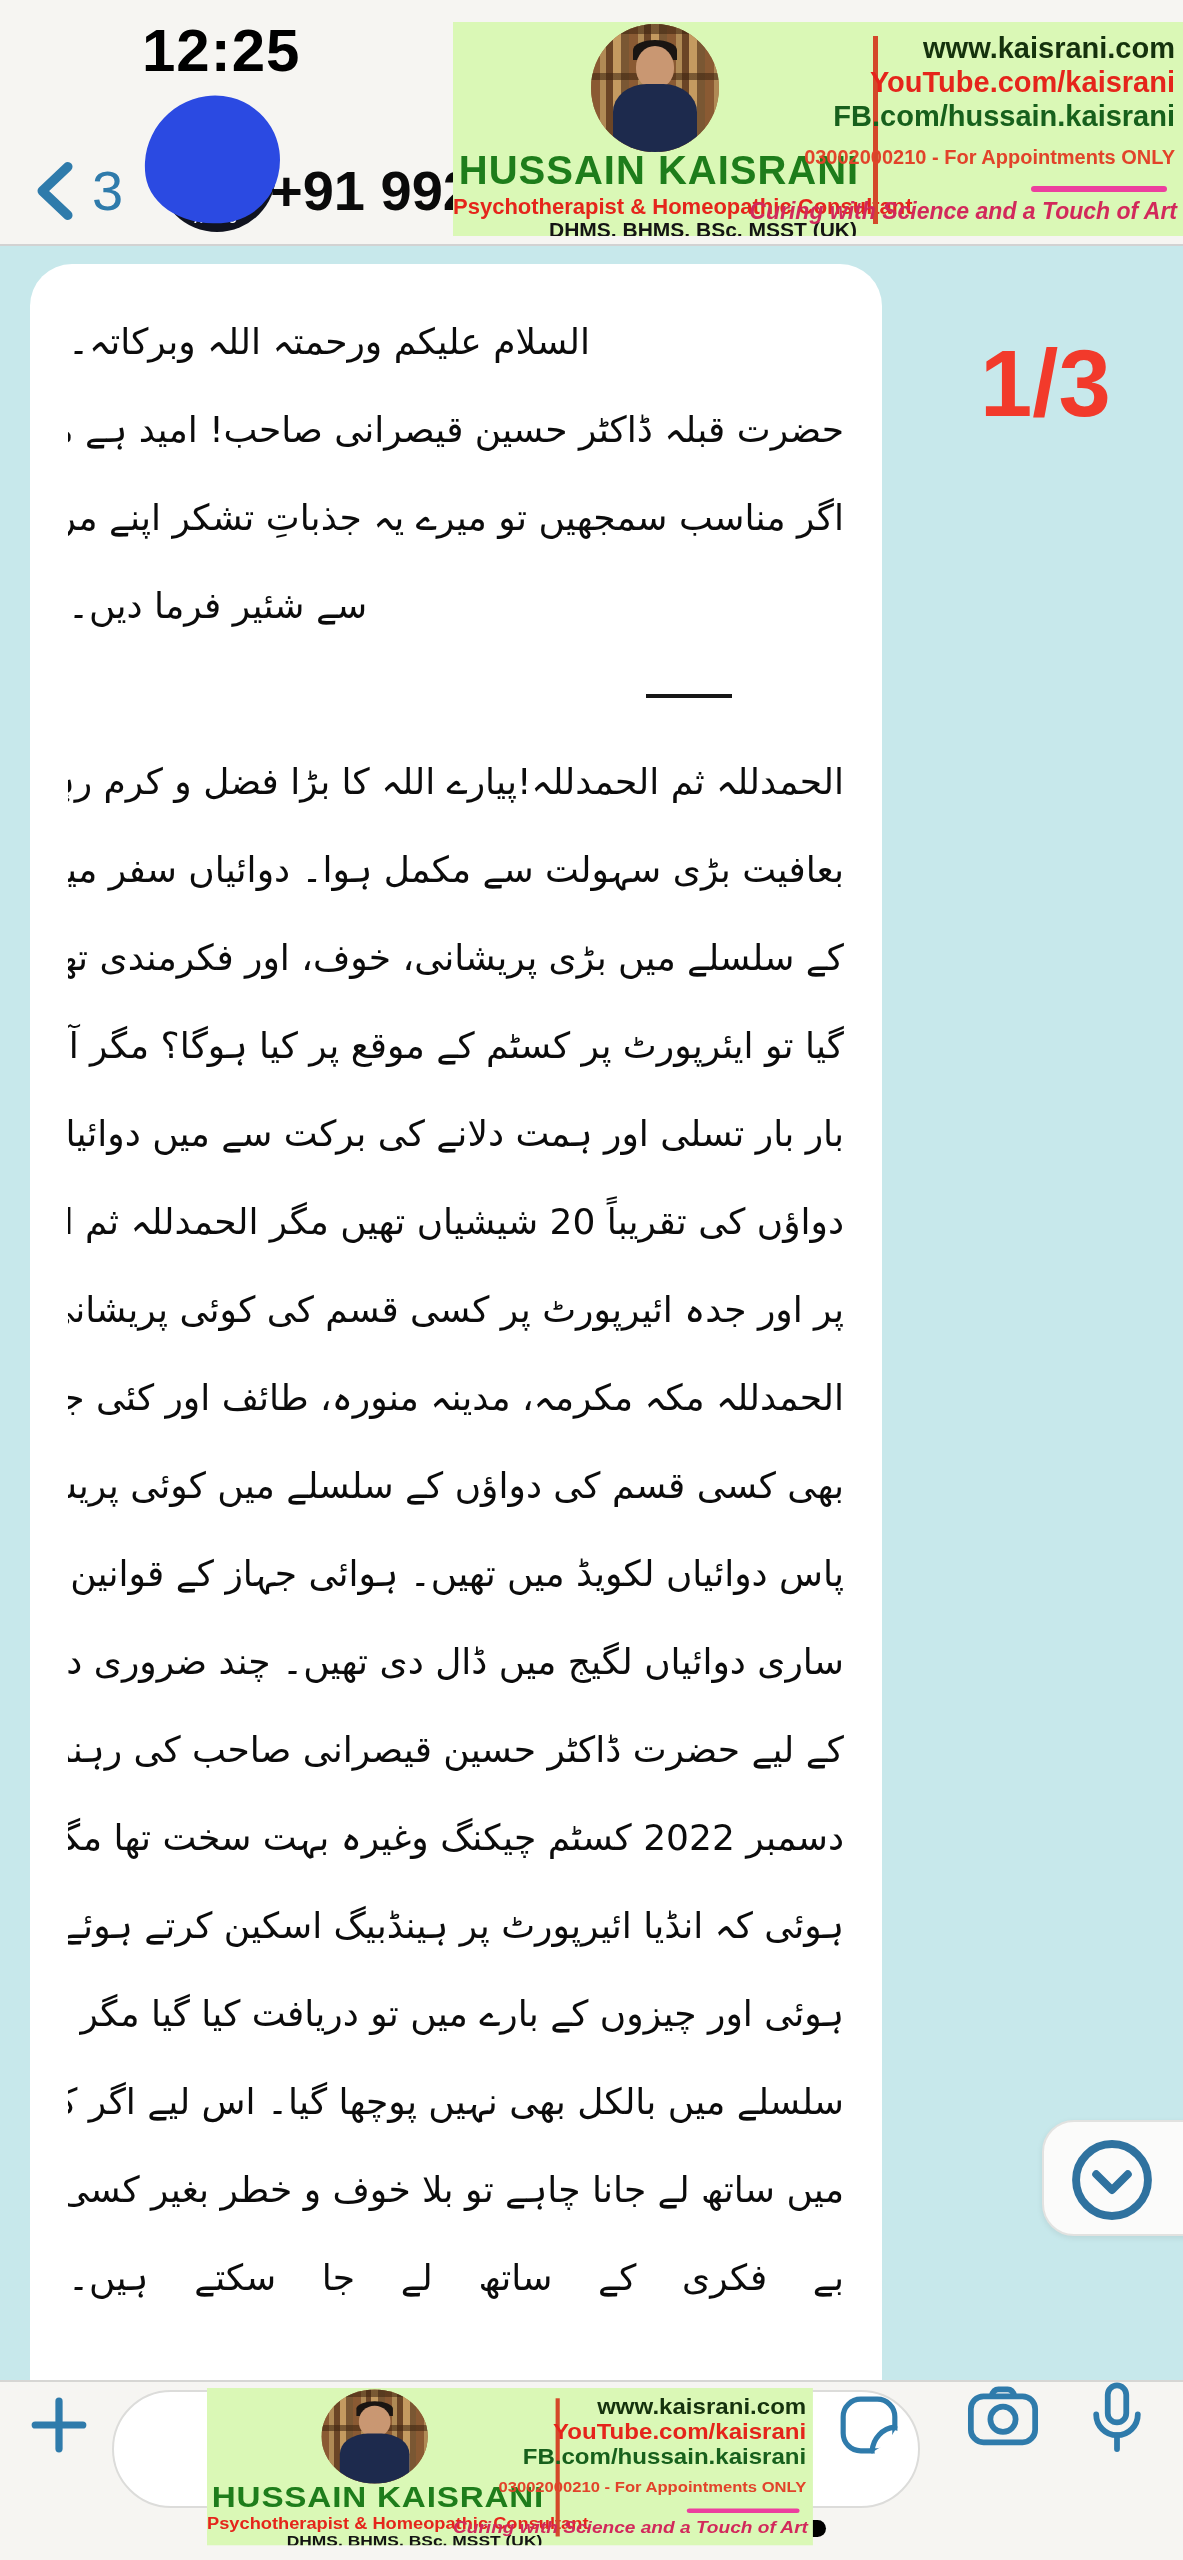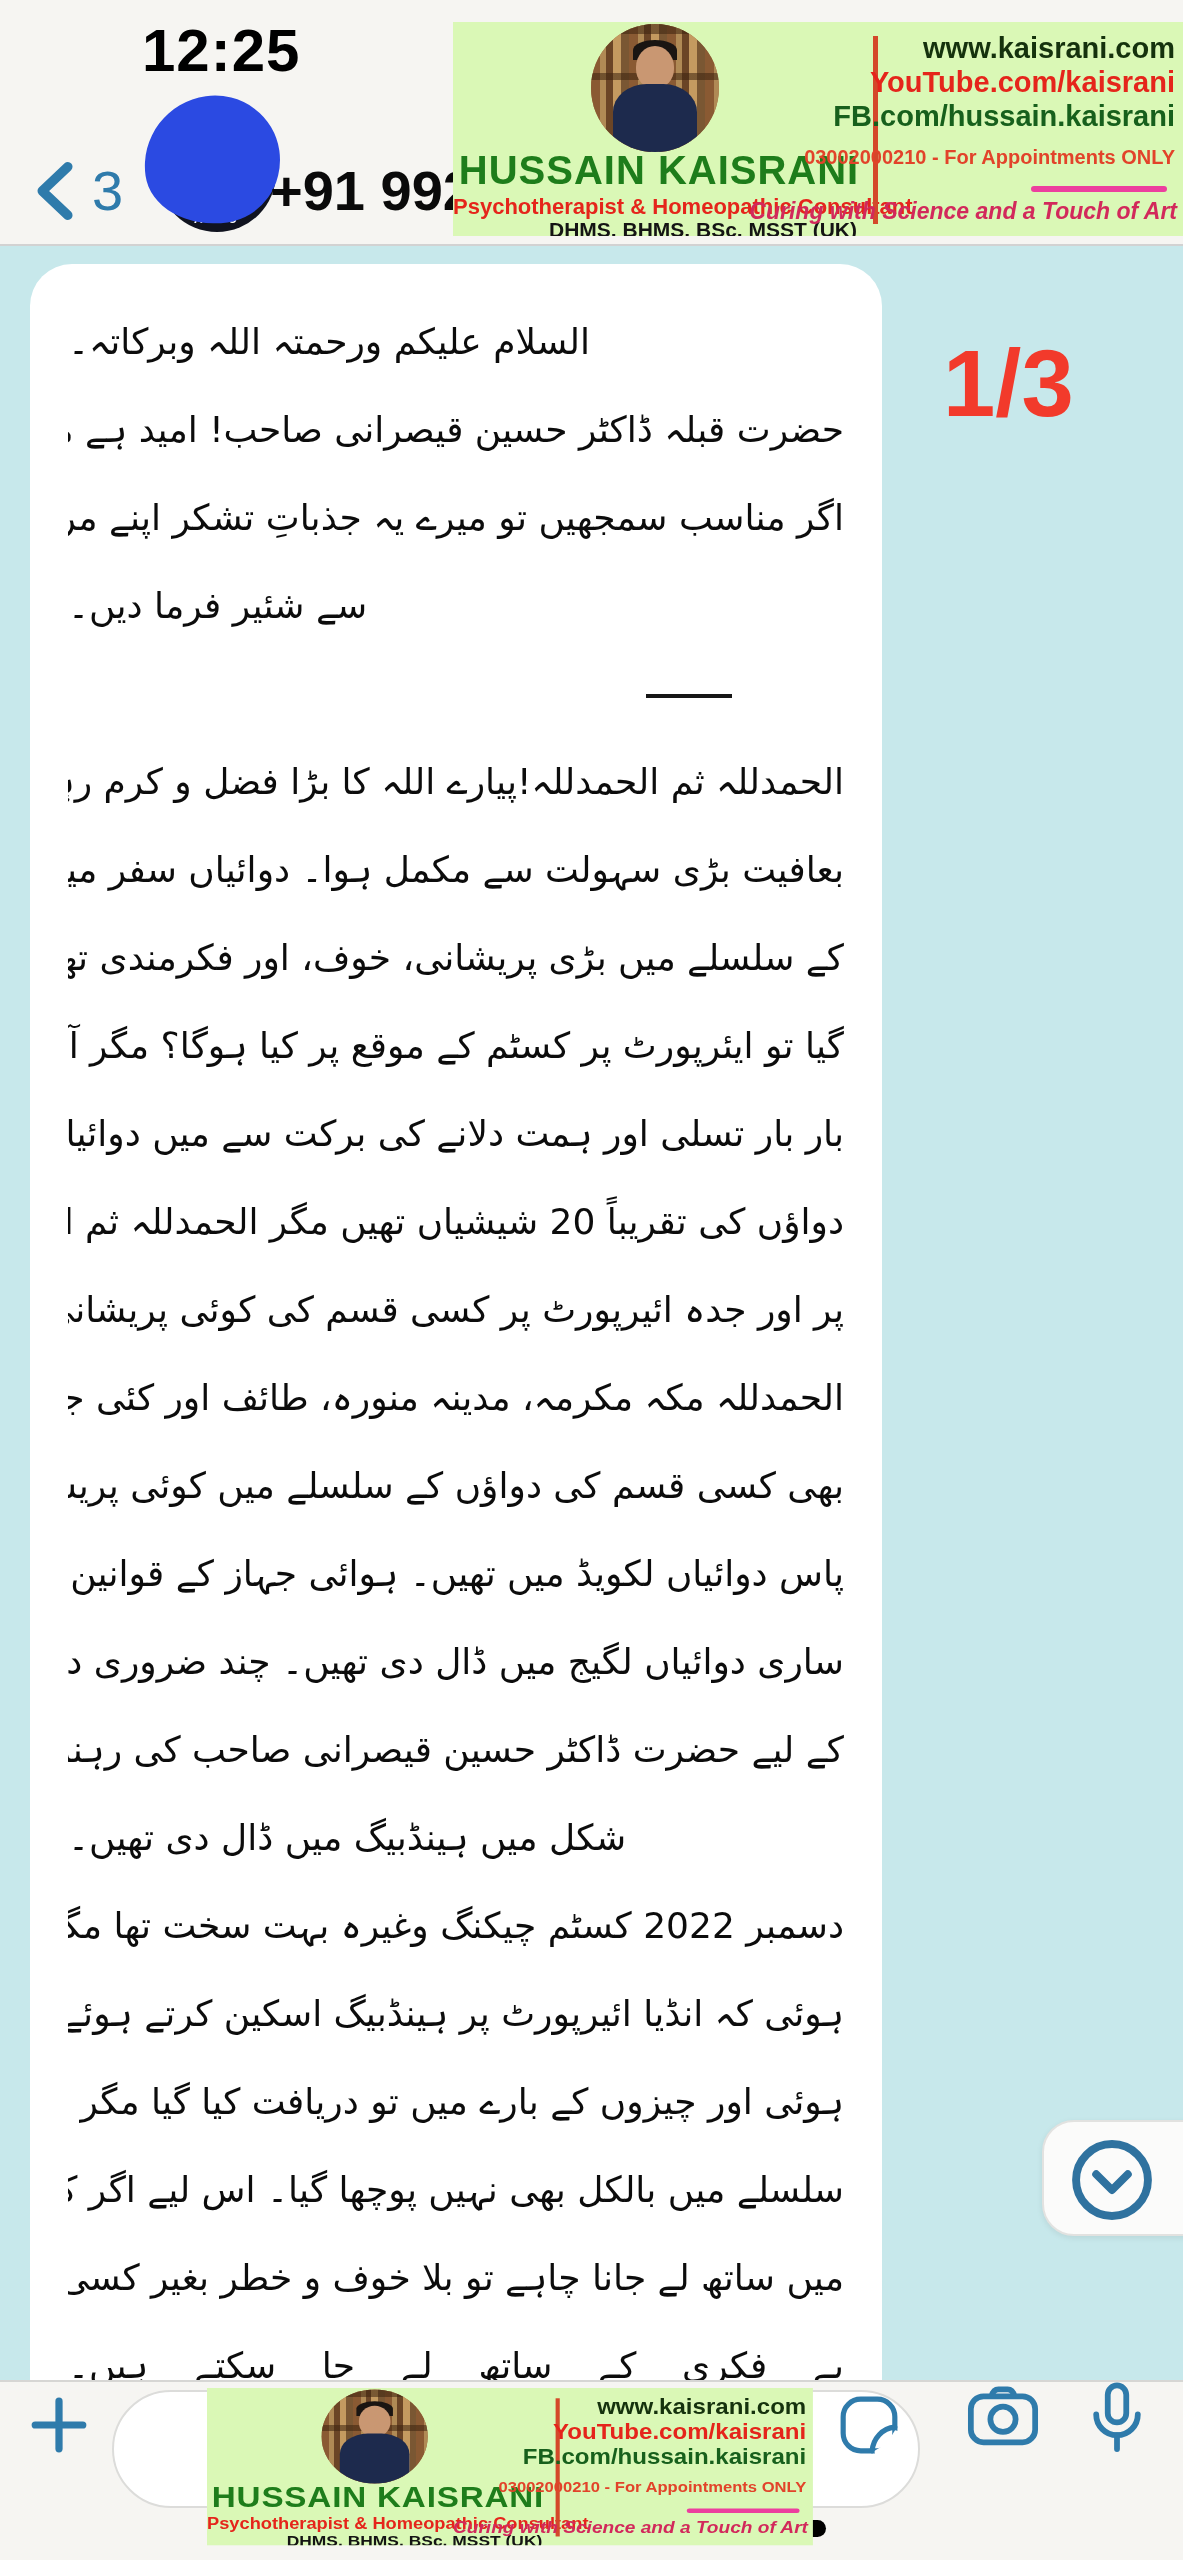--- a/index.html
+++ b/index.html
@@ -43,21 +43,21 @@
   .banner-pinkline { position:absolute; right:10px; top:164px; width:136px; height:6px; background:#ec3f9e; border-radius:3px; }
   .banner-tagline { position:absolute; right:0; top:176px; font-size:23px; font-weight:600; font-style:italic; color:#d2295b; white-space:nowrap; }
 
   
   .chat-bg { position:absolute; left:0; top:246px; width:1183px; height:2134px; background:#c7e8eb; }
   .bubble { position:absolute; left:30px; top:264px; width:852px; height:2160px; background:#fff; border-radius:42px; z-index:1; overflow:hidden; padding:34px 38px 0 38px; }
   .msg-line { direction:rtl; height:88px; line-height:88px; font-size:36px; color:#0c0c0c; font-family:"DejaVu Sans", sans-serif; white-space:nowrap; overflow:hidden; text-align:left; }
   .msg-line.full { text-align:justify; text-align-last:justify; }
   .msg-divider { direction:rtl; height:88px; position:relative; }
   .msg-divider span { position:absolute; right:112px; top:44px; width:86px; height:4px; background:#161616; display:block; }
-  .page-marker { position:absolute; left:943px; top:330px; font-size:94px; font-weight:700; color:#f23a2b; z-index:1; }
+  .page-marker { position:absolute; left:980px; top:330px; font-size:94px; font-weight:700; color:#f23a2b; z-index:1; }
 
   .scroll-btn { position:absolute; left:1042px; top:2120px; width:200px; height:116px; background:#fbfbfa; border:2px solid #e2e2e0; border-radius:32px; z-index:2; box-shadow:0 2px 6px rgba(0,0,0,.08); cursor:pointer; }
   .scroll-btn svg { position:absolute; left:22px; top:12px; }
 
   
   .bottom-bar { position:absolute; left:0; top:2380px; width:1183px; height:180px; background:#f6f5f2; border-top:2px solid #d6d6d4; z-index:4; }
   .plus-btn { position:absolute; left:28px; top:12px; width:62px; height:62px; cursor:pointer; }
   .input-field { position:absolute; left:112px; top:8px; width:808px; height:118px; background:#fff; border:2px solid #dcdcda; border-radius:60px; cursor:text; }
   .sticker-btn { position:absolute; left:724px; top:2px; width:62px; height:62px; cursor:pointer; }
   .camera-btn { position:absolute; left:966px; top:4px; width:74px; height:62px; cursor:pointer; }
@@ -86,21 +86,20 @@
         <div class="msg-line full">کے سلسلے میں بڑی پریشانی، خوف، اور فکرمندی تھی کہ دوائیاں اگر لیکر</div>
         <div class="msg-line full">گیا تو ایئرپورٹ پر کسٹم کے موقع پر کیا ہوگا؟ مگر آپ کی یقین دہانی اور</div>
         <div class="msg-line full">بار بار تسلی اور ہمت دلانے کی برکت سے میں دوائیاں ساتھ لیکر گیا۔</div>
         <div class="msg-line full">دواؤں کی تقریباً 20 شیشیاں تھیں مگر الحمدللہ ثم الحمدللہ انڈیا ایئرپورٹ</div>
         <div class="msg-line full">پر اور جدہ ائیرپورٹ پر کسی قسم کی کوئی پریشانی اور دقت نہیں ہوئی۔</div>
         <div class="msg-line full">الحمدللہ مکہ مکرمہ، مدینہ منورہ، طائف اور کئی جگہوں پر جانا ہوا مگر کہیں</div>
         <div class="msg-line full">بھی کسی قسم کی دواؤں کے سلسلے میں کوئی پریشانی نہیں ہوئی۔ میرے</div>
         <div class="msg-line full">پاس دوائیاں لکویڈ میں تھیں۔ ہوائی جہاز کے قوانین کے اعتبار سے</div>
         <div class="msg-line full">ساری دوائیاں لگیج میں ڈال دی تھیں۔ چند ضروری دوائیاں اپنی تسلی</div>
         <div class="msg-line full">کے لیے حضرت ڈاکٹر حسین قیصرانی صاحب کی رہنمائی سے گولیوں کی</div>
-        <div class="msg-line short">شکل میں ہینڈبیگ میں ڈال دی تھیں۔</div>
         <div class="msg-line full">دسمبر 2022 کسٹم چیکنگ وغیرہ بہت سخت تھا مگر مزے کی بات یہ</div>
         <div class="msg-line full">ہوئی کہ انڈیا ائیرپورٹ پر ہینڈبیگ اسکین کرتے ہوئے بیگ میں رکھی</div>
         <div class="msg-line full">ہوئی اور چیزوں کے بارے میں تو دریافت کیا گیا مگر دوائیوں کے</div>
         <div class="msg-line full">سلسلے میں بالکل بھی نہیں پوچھا گیا۔ اس لیے اگر کوئی دوائیاں سفر</div>
         <div class="msg-line full">میں ساتھ لے جانا چاہے تو بلا خوف و خطر بغیر کسی دقت پریشانی اور</div>
         <div class="msg-line full">بے فکری کے ساتھ لے جا سکتے ہیں۔</div>
       </div>
   </div>
   <div class="page-marker">1/3</div>
 

